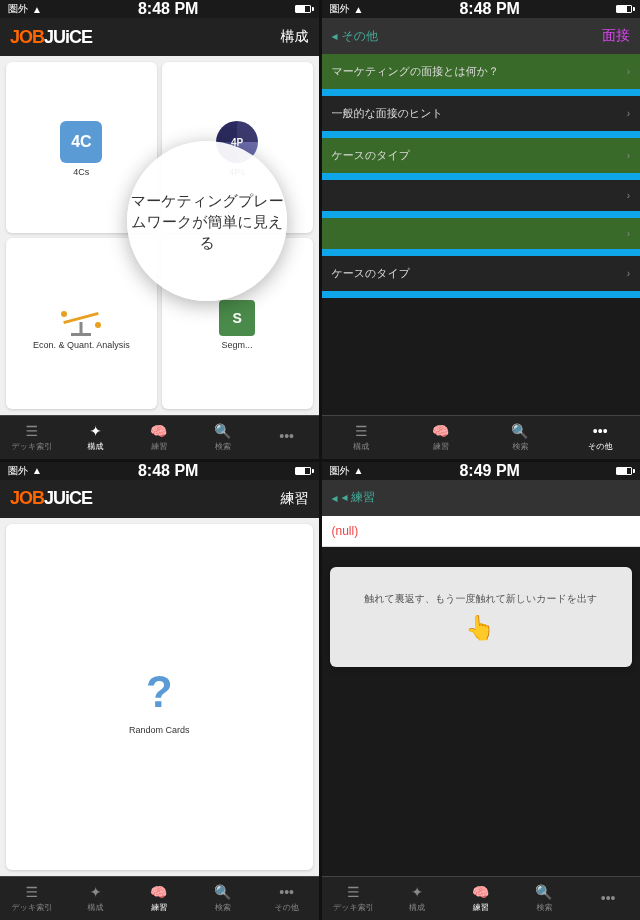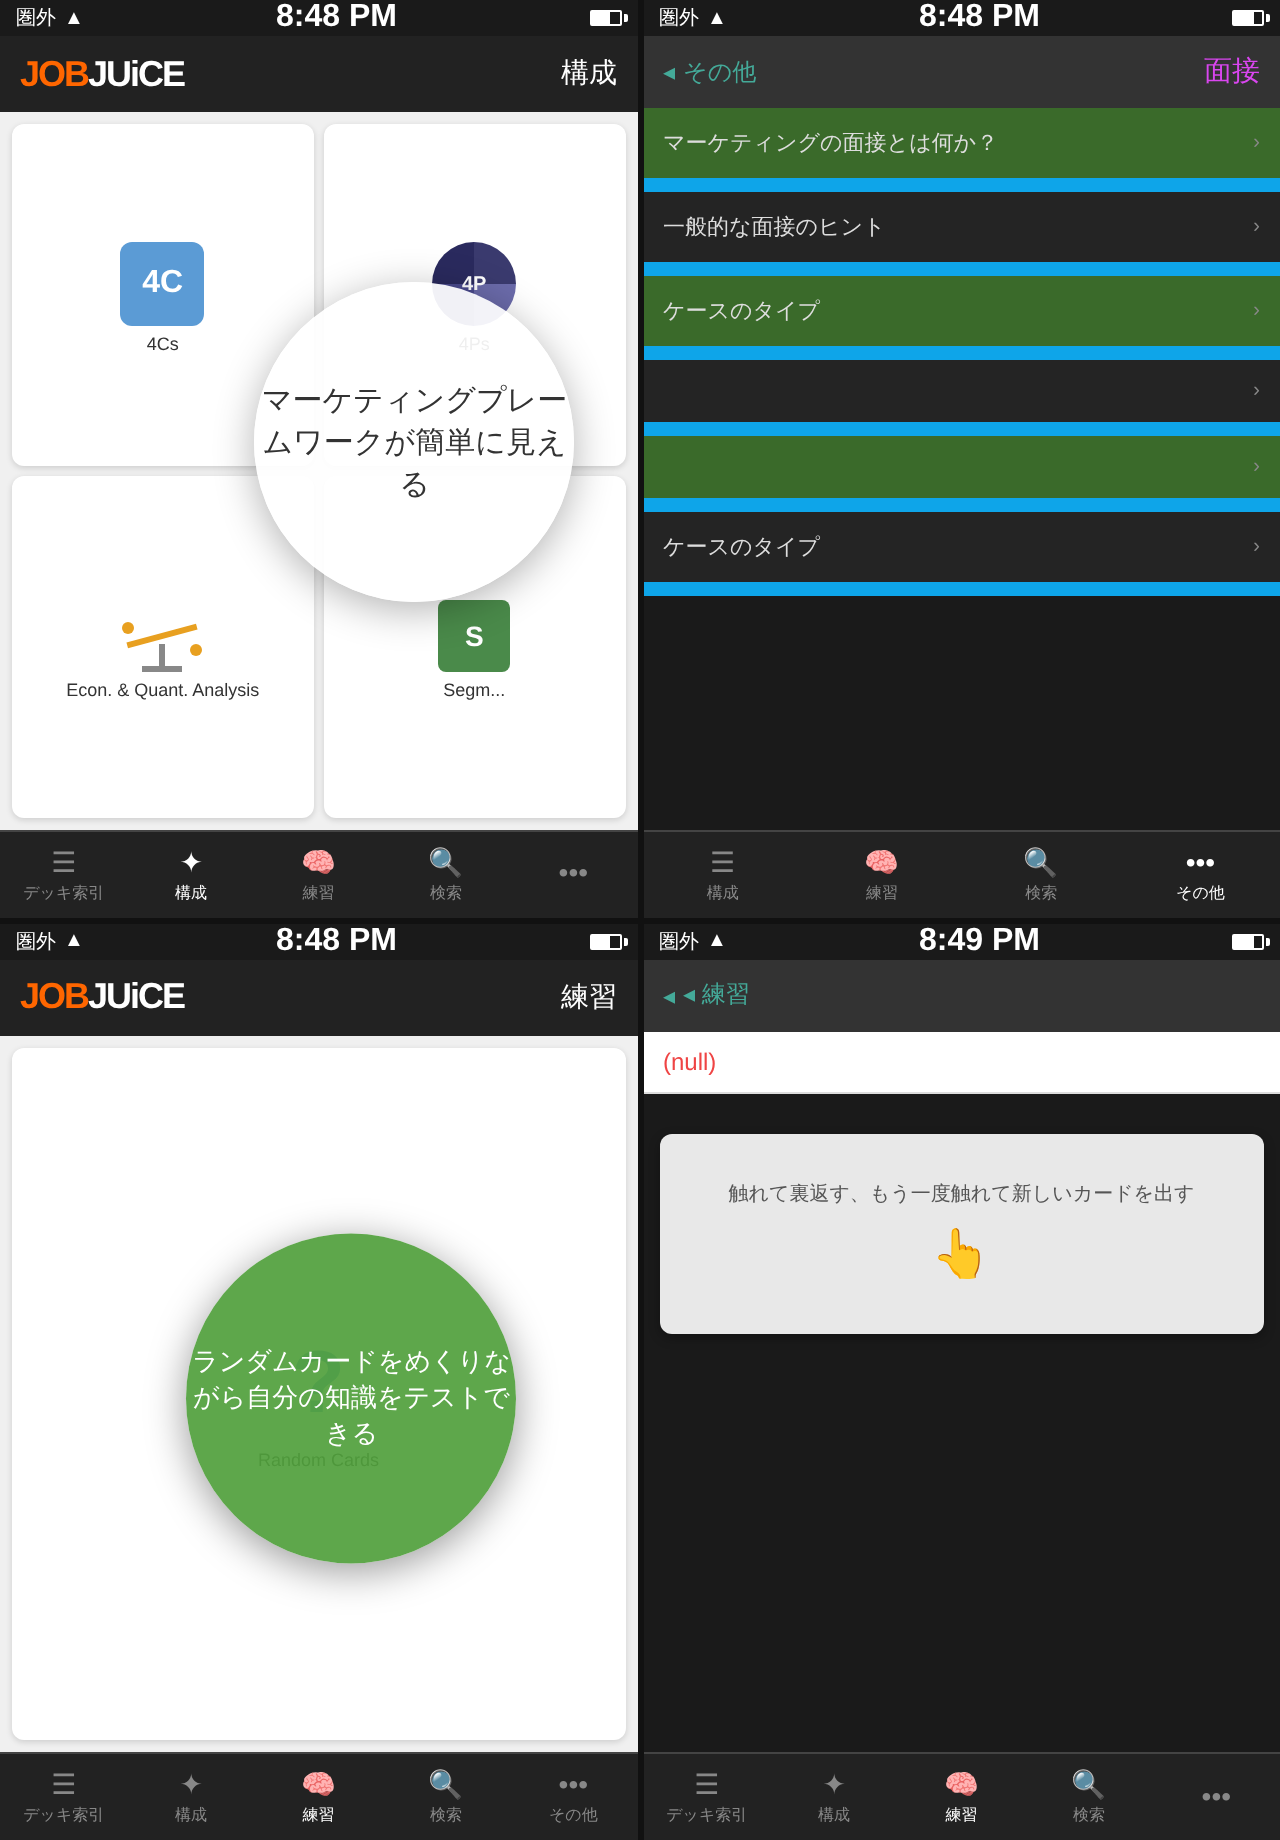--- a/index.html
+++ b/index.html
@@ -554,23 +554,20 @@
       <div class="tab-item">
         <span class="tab-icon">🔍</span>
         <span class="tab-label">検索</span>
       </div>
       <div class="tab-item">
         <span class="tab-icon">•••</span>
         <span class="tab-label">その他</span>
       </div>
     </div>
 
-    <div class="overlay-bubble-bottom">
-      <span>ランダムカードをめくりながら自分の知識をテストできる</span>
-    </div>
   </div>
 
   <div class="screen-wrapper">
     <div class="status-bar">
       <div class="left">
         <span>圏外</span>
         <span>▲</span>
       </div>
       <div class="center">8:49 PM</div>
       <div class="right">

